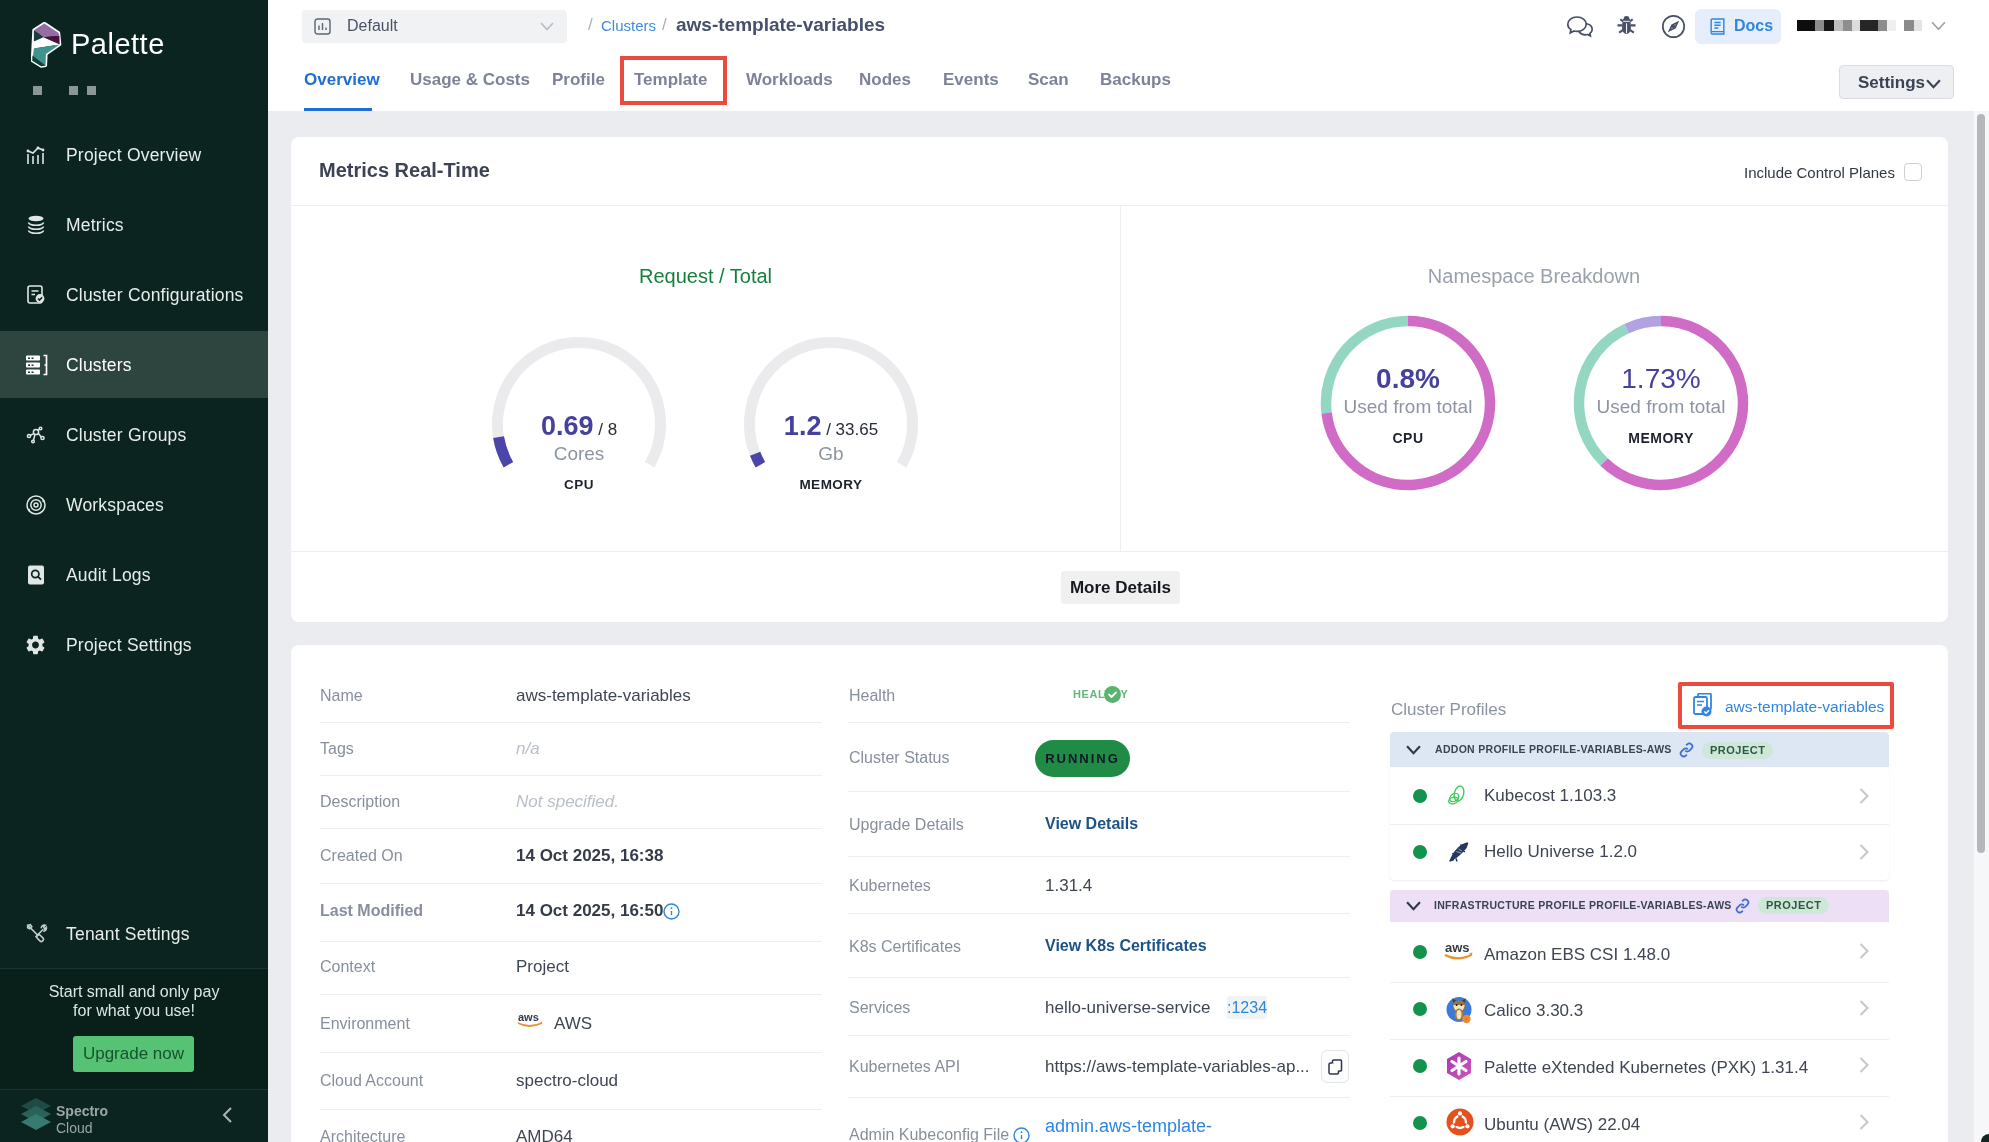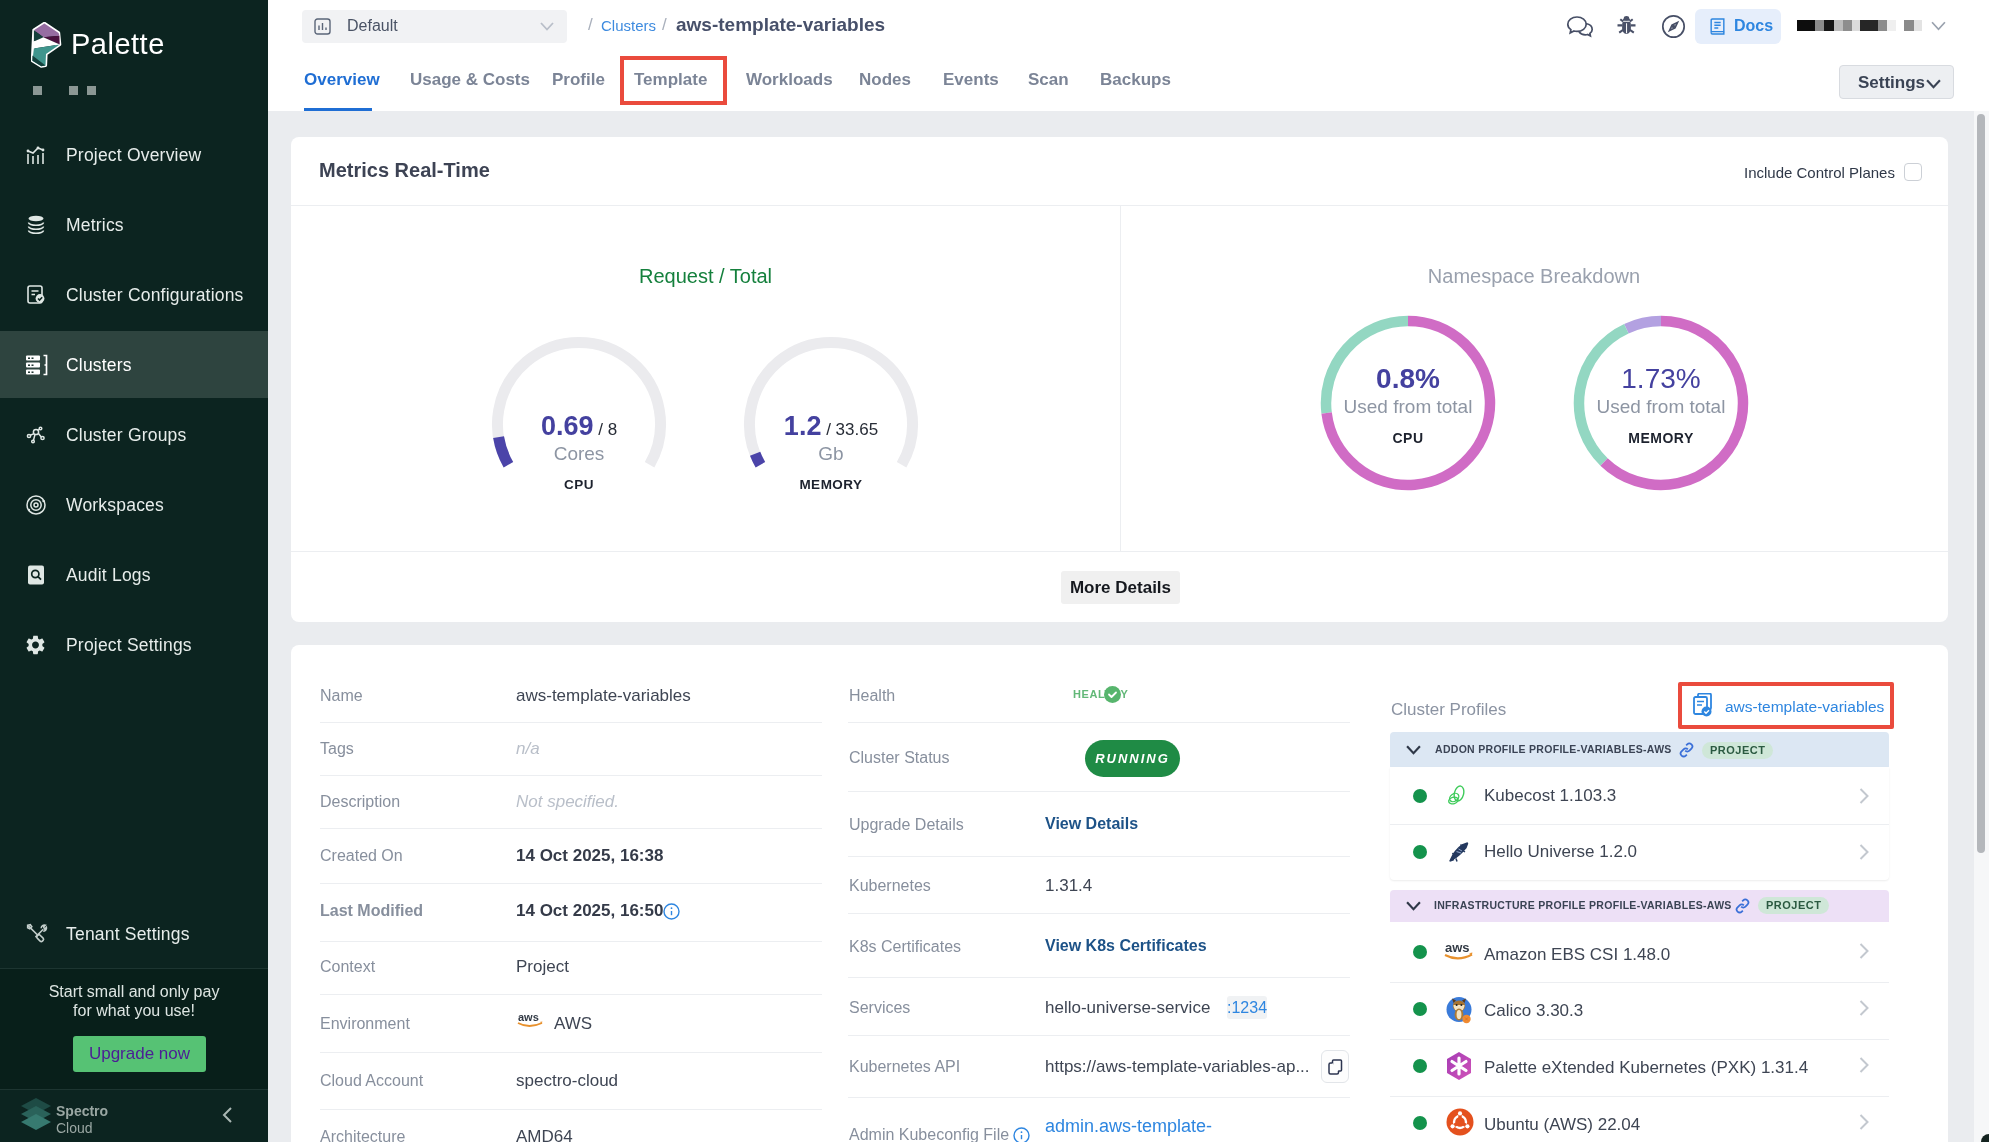--- a/index.html
+++ b/index.html
@@ -208,21 +208,21 @@
         <path d="M4 4 L13 13 M11 15 L18.5 7.5"></path>
         <path d="M3.5 3.5 L6 3 L7.5 5 L5.5 7 L3.5 6 Z"></path>
         <rect x="13.5" y="12.5" width="4" height="7" rx="1.5" transform="rotate(-45 15.5 16)"></rect>
         <path d="M16.5 6.5 C16.5 4.5 18.5 3 20.5 3.5 L18.8 5.2 L19.8 7.2 L21.5 5.5 C22 7.5 20.5 9.5 18.5 9.2"></path>
       </svg>
     <span class="txt">Tenant Settings</span>
   </div>
 
   <div class="abs" style="left:0;top:968px;width:268px;height:121px;background:#081f1a;border-top:1px solid #1d3531;"></div>
   <div class="abs" style="left:0;top:982px;width:268px;text-align:center;color:#dde5e2;font-size:16px;line-height:19px;">Start small and only pay<br>for what you use!</div>
-  <div class="abs" style="left:73px;top:1036px;width:133px;height:36px;background:#56c274;border-radius:3px;color:#4c1d95;font-size:17px;text-align:center;line-height:36px;">Upgrade now</div>
+  <div class="abs" style="left:73px;top:1036px;width:121px;height:36px;background:#56c274;border-radius:3px;color:#14532d;font-size:17px;text-align:center;line-height:36px;">Upgrade now</div>
   <div class="abs" style="left:0;top:1089px;width:268px;height:53px;border-top:1px solid #1d3531;"></div>
   <svg class="abs" style="left:21px;top:1098px" width="30" height="32" viewBox="0 0 30 32">
     <path d="M15 0 L30 8 L15 16 L0 8 Z" fill="#1e4b45"></path>
     <path d="M15 8 L30 16 L15 24 L0 16 Z" fill="#2a625a"></path>
     <path d="M15 16 L30 24 L15 32 L0 24 Z" fill="#377a70"></path>
   </svg>
   <div class="abs" style="left:56px;top:1103px;color:#9aa7a3;font-size:14px;font-weight:700;line-height:17px;">Spectro<br><span style="font-weight:400">Cloud</span></div>
   <svg class="abs" style="left:221px;top:1106px" width="14" height="18" viewBox="0 0 14 18" fill="none" stroke="#aab7b3" stroke-width="2">
       <path d="M10 2 L3 9 L10 16"></path>
     </svg>
@@ -314,21 +314,21 @@
     <span class="val" style="left:225px;top:482px;">AMD64</span>
 
   <span class="lbl" style="left:558px;top:42px;">Health</span>
   <span class="abs" style="left:754px;top:43px;font-size:11px;font-weight:700;color:#62b878;letter-spacing:0.6px;padding-left:28px;">HEALTHY</span>
   <svg class="abs" style="left:813px;top:41px" width="17" height="17" viewBox="0 0 17 17">
       <circle cx="8.5" cy="8.5" r="8.5" fill="#57b56d"></circle>
       <path d="M5 8.5 L7.5 11 L12 6.5" fill="none" stroke="#fff" stroke-width="1.8" stroke-linecap="round" stroke-linejoin="round"></path>
     </svg>
   <div class="sep" style="left:557px;top:77px;width:502px;"></div>
   <span class="lbl" style="left:558px;top:104px;">Cluster Status</span>
-  <div class="abs" style="left:794px;top:95px;width:95px;height:37px;background:#1f8b45;border-radius:19px;text-align:center;line-height:37px;font-size:13px;font-weight:700;color:#ffffff;letter-spacing:2px;font-style:italic;">RUNNING</div>
+  <div class="abs" style="left:744px;top:95px;width:95px;height:37px;background:#1f8b45;border-radius:19px;text-align:center;line-height:37px;font-size:13px;font-weight:700;color:#0f172a;letter-spacing:2px;">RUNNING</div>
   <div class="sep" style="left:557px;top:146px;width:502px;"></div>
   <span class="lbl" style="left:558px;top:171px;">Upgrade Details</span>
   <span class="abs navlink" style="left:754px;top:170px;font-size:16px;">View Details</span>
   <div class="sep" style="left:557px;top:211px;width:502px;"></div>
   <span class="lbl" style="left:558px;top:232px;">Kubernetes</span>
     <span class="val" style="left:754px;top:231px;">1.31.4</span>
   <div class="sep" style="left:557px;top:268px;width:502px;"></div>
   <span class="lbl" style="left:558px;top:293px;">K8s Certificates</span>
   <span class="abs navlink" style="left:754px;top:292px;font-size:16px;">View K8s Certificates</span>
   <div class="sep" style="left:557px;top:332px;width:502px;"></div>

